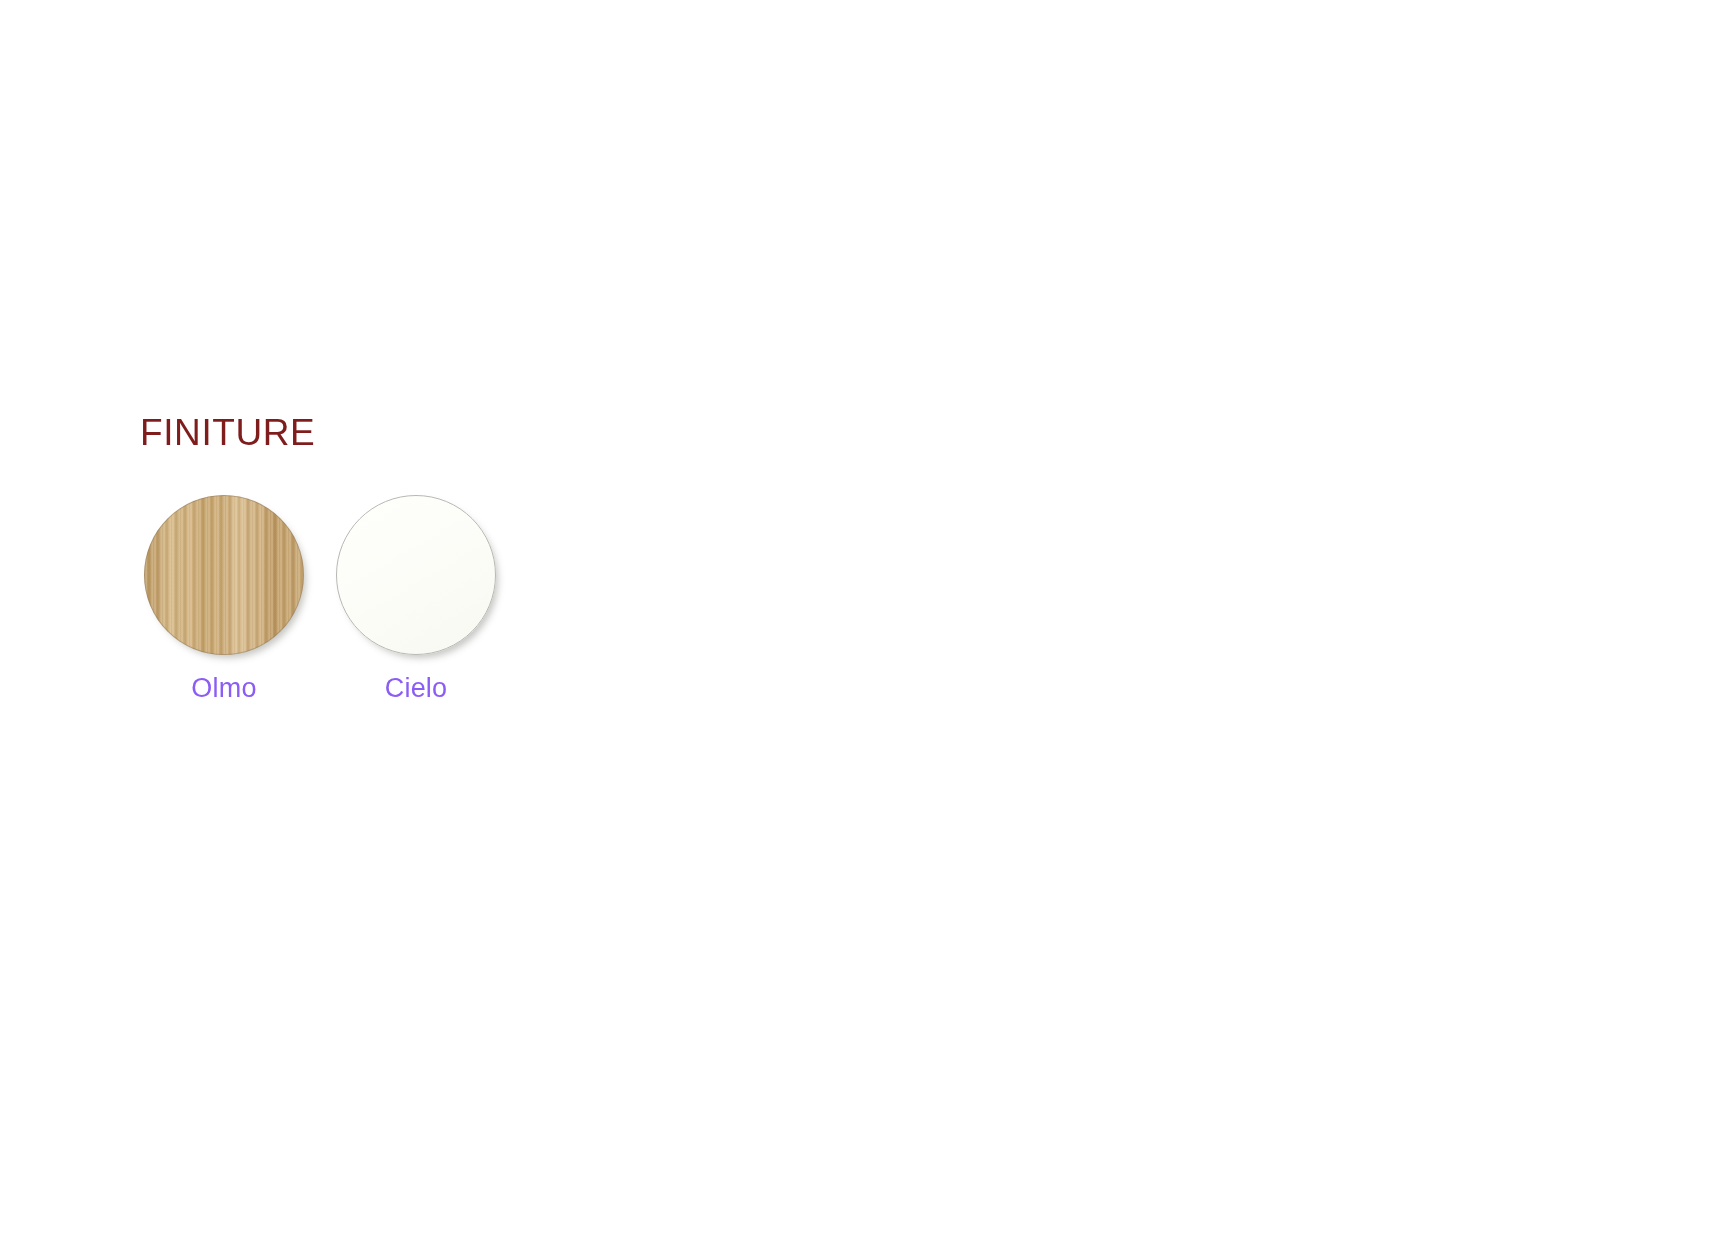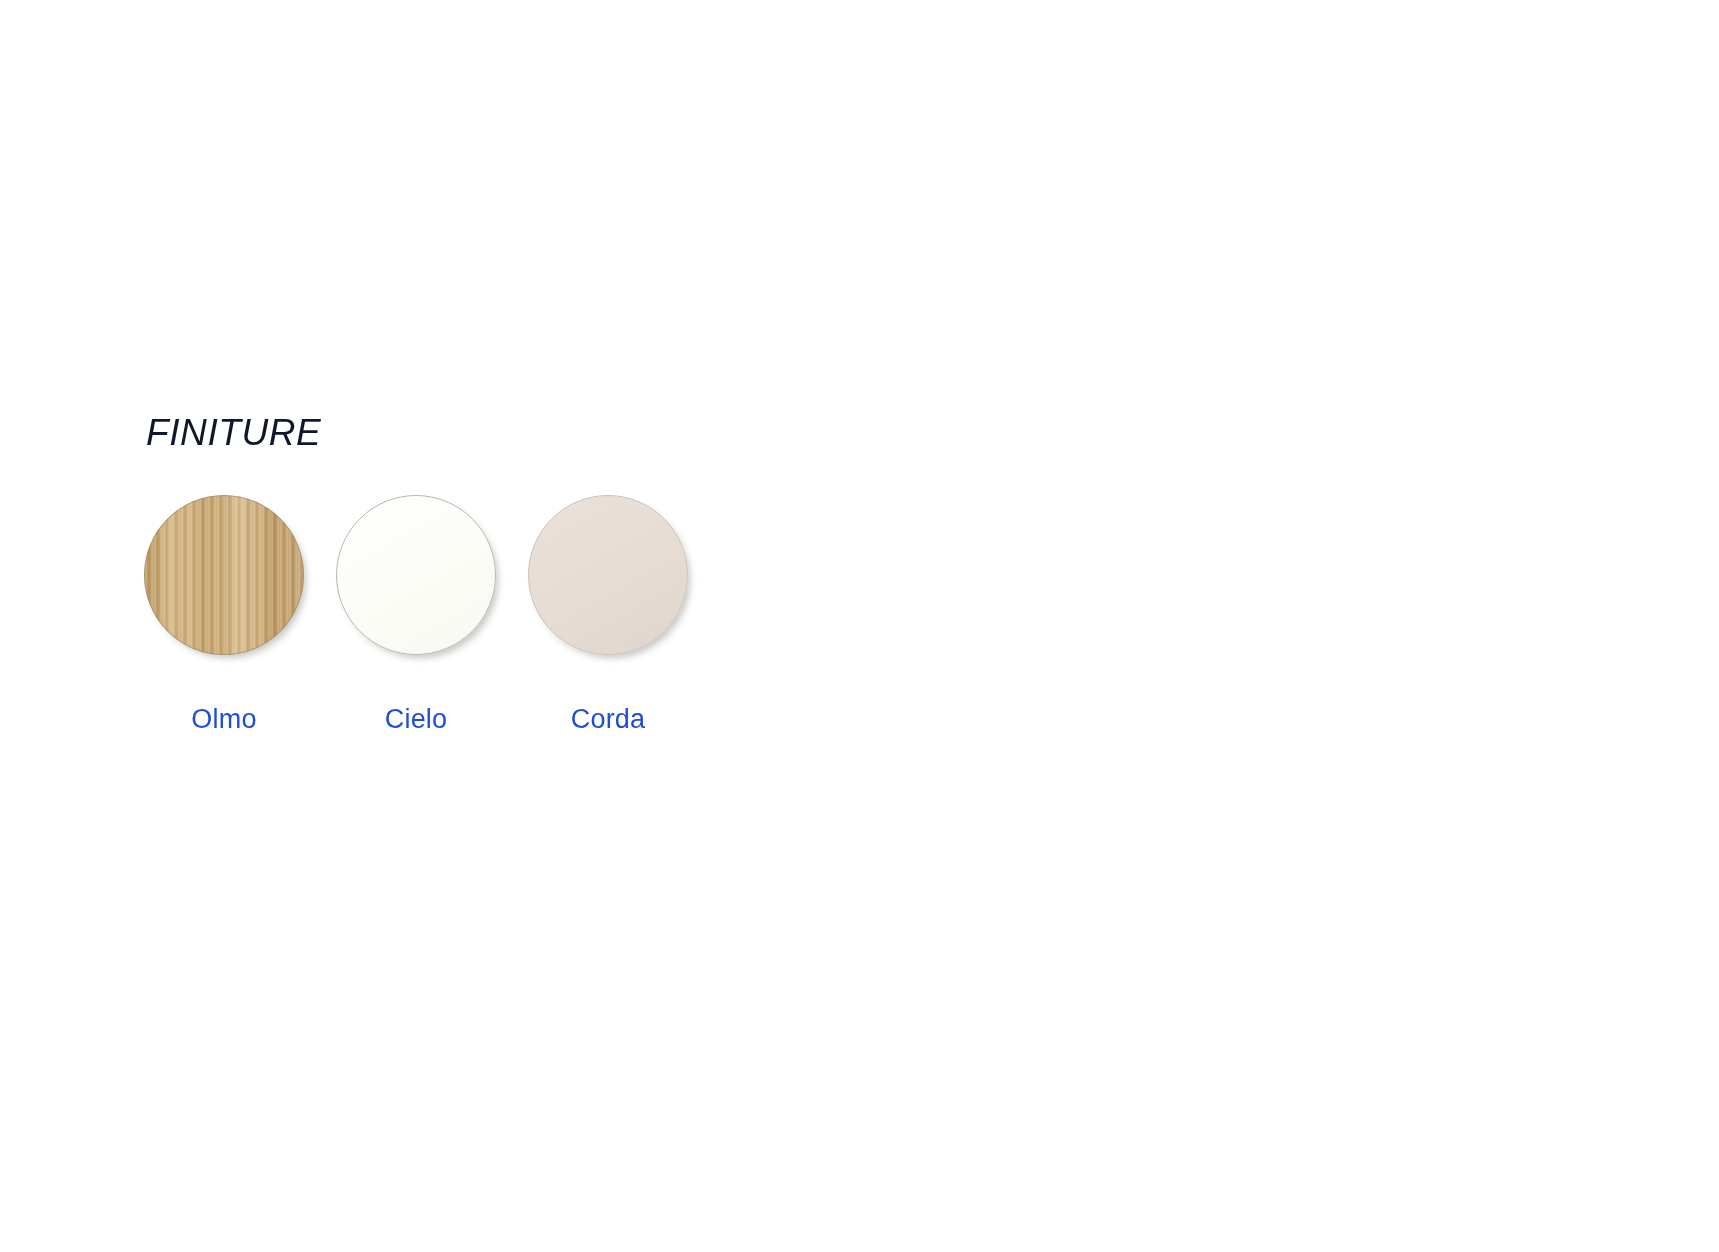--- a/index.html
+++ b/index.html
@@ -21,25 +21,24 @@
     left: 128px;
     top: 414px;
     width: 960px;
   }
 
   #panel-title {
     font-family: "Liberation Sans", sans-serif;
     font-size: 37px;
     font-weight: 400;
     letter-spacing: 0.6px;
-    color: #0f172a;
+    color: #7f1d1d;
     line-height: 1;
-    margin: 0 0 44px 18px;
+    margin: 0 0 44px 12px;
     white-space: nowrap;
-    font-style: italic;
   }
 
   #swatch-row {
     display: flex;
     align-items: flex-start;
     gap: 0px;
   }
 
   .swatch-item {
     width: 192px;
@@ -115,25 +114,25 @@
     border: 1px solid #b8b8b4;
   }
 
   
   .swatch-disc.finish-corda {
     background: linear-gradient(150deg, #eae1da 0%, #e6dcd4 55%, #e0d5cc 100%);
     border: 1px solid #ccc2ba;
   }
 
   .swatch-label {
-    margin-top: 50px;
+    margin-top: 19px;
     font-family: "Liberation Sans", sans-serif;
     font-size: 27px;
     font-weight: 400;
-    color: #1d4ed8;
+    color: #8b5cf6;
     letter-spacing: 0.2px;
     line-height: 1.1;
     text-align: center;
     white-space: nowrap;
   }
 </style>
 </head>
 <body>
 
 <div id="finishes-panel">
@@ -151,21 +150,15 @@
 
 
 
     <div class="swatch-item">
       <div class="swatch-disc-wrap">
         <div class="swatch-disc finish-bianco"></div>
       </div>
       <div class="swatch-label">Cielo</div>
     </div>
 
-    <div class="swatch-item">
-      <div class="swatch-disc-wrap">
-        <div class="swatch-disc finish-corda"></div>
-      </div>
-      <div class="swatch-label">Corda</div>
-    </div>
 
   </div>
 </div>
 
 </body></html>

